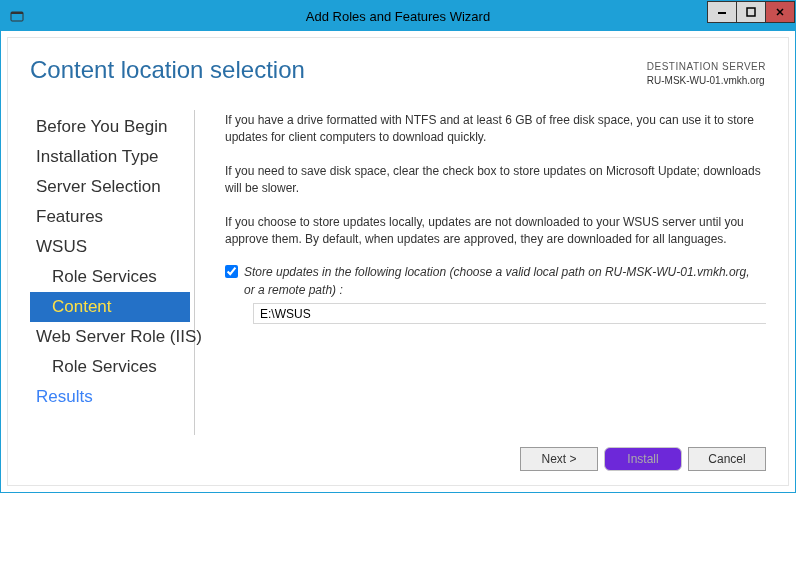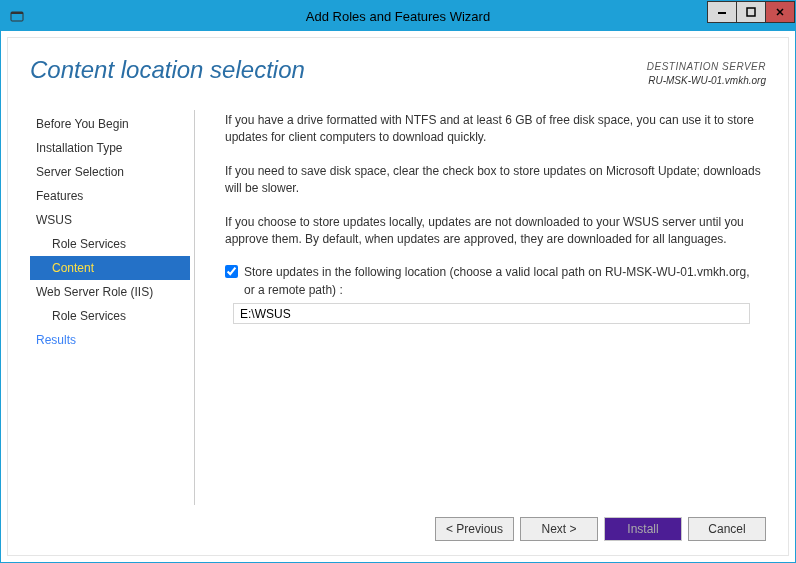--- a/index.html
+++ b/index.html
@@ -4,21 +4,21 @@
 <style>
   * { box-sizing: border-box; }
   body {
     margin: 0;
     font-family: "Segoe UI", Tahoma, sans-serif;
     font-size: 12px;
     background: #fff;
   }
   .window {
     width: 796px;
-    height: 563px;
+    height: 493px;
     border: 1px solid #1ea0d7;
     background: #fff;
     display: flex;
     flex-direction: column;
   }
   .titlebar {
     height: 30px;
     background: #1ea0d7;
     display: flex;
     align-items: center;
@@ -76,48 +76,46 @@
     background: #fff;
     display: flex;
     flex-direction: column;
     padding: 18px 22px 14px 22px;
   }
   .header-row {
     display: flex;
     justify-content: space-between;
     align-items: flex-start;
     margin-bottom: 22px;
-    font-style: italic;
   }
   .page-title {
     color: #2a6ea5;
     font-size: 24px;
     font-weight: 300;
   }
   .dest {
-    text-align: right;
     font-size: 10px;
     color: #333;
     line-height: 1.4;
     margin-top: 4px;
   }
   .dest-label { color: #555; letter-spacing: 0.5px; }
   .body-row {
     flex: 1;
     display: flex;
     overflow: hidden;
   }
   .sidebar {
     width: 165px;
     border-right: 1px solid #ccc;
     padding-top: 2px;
     padding-right: 4px;
   }
   .nav-item {
-    font-size: 12px;
+    font-size: 17px;
     color: #333;
     padding: 5px 4px 5px 6px;
     cursor: default;
     white-space: nowrap;
   }
   .nav-item.indent { padding-left: 22px; }
   .nav-item.selected {
     background: #2471c7;
     color: #fde047;
   }
@@ -135,23 +133,23 @@
     align-items: flex-start;
     gap: 4px;
     margin-top: 4px;
   }
   .checkbox {
     width: 13px;
     height: 13px;
     margin: 1px 2px 0 0;
     flex-shrink: 0;
   }
-  .check-label { flex: 1; }
+  .check-label { flex: 1; font-style: italic; }
   .path-input {
-    margin-left: 8px;
+    margin-left: 28px;
     margin-top: 4px;
     width: calc(100% - 20px);
     height: 21px;
     border: 1px solid #d6d6d6;
     padding: 2px 6px;
     font-family: inherit;
     font-size: 12px;
   }
   .footer {
     margin-top: auto;
@@ -167,21 +165,22 @@
     background: #eee;
     font-family: inherit;
     font-size: 12px;
     color: #333;
     cursor: default;
     padding: 0 10px;
   }
   .btn:disabled {
     color: #aaa;
     border-color: #c8c8c8;
-    background: #4c1d95;
+    background: #6d28d9;
+    border-radius: 6px;
   }
 </style>
 </head>
 <body>
 
 <div class="window">
 
   <div class="titlebar">
     <span class="titlebar-icon">
       <svg width="14" height="14" viewBox="0 0 14 14">
@@ -241,21 +240,20 @@
 
           <div class="check-row">
             <input type="checkbox" class="checkbox" id="store-cb" checked="" style="">
             <label class="check-label" for="store-cb">Store updates in the following location (choose a valid local path on RU-MSK-WU-01.vmkh.org, or a remote path) :</label>
           </div>
           <input type="text" class="path-input" id="path-input" value="E:\WSUS" style="">
         </div>
       </div>
 
       <div class="footer">
-        <button class="btn">&lt; Previous</button>
         <button class="btn">Next &gt;</button>
         <button class="btn" disabled="">Install</button>
         <button class="btn">Cancel</button>
       </div>
 
     </div>
   </div>
 </div>
 
 </body></html>

